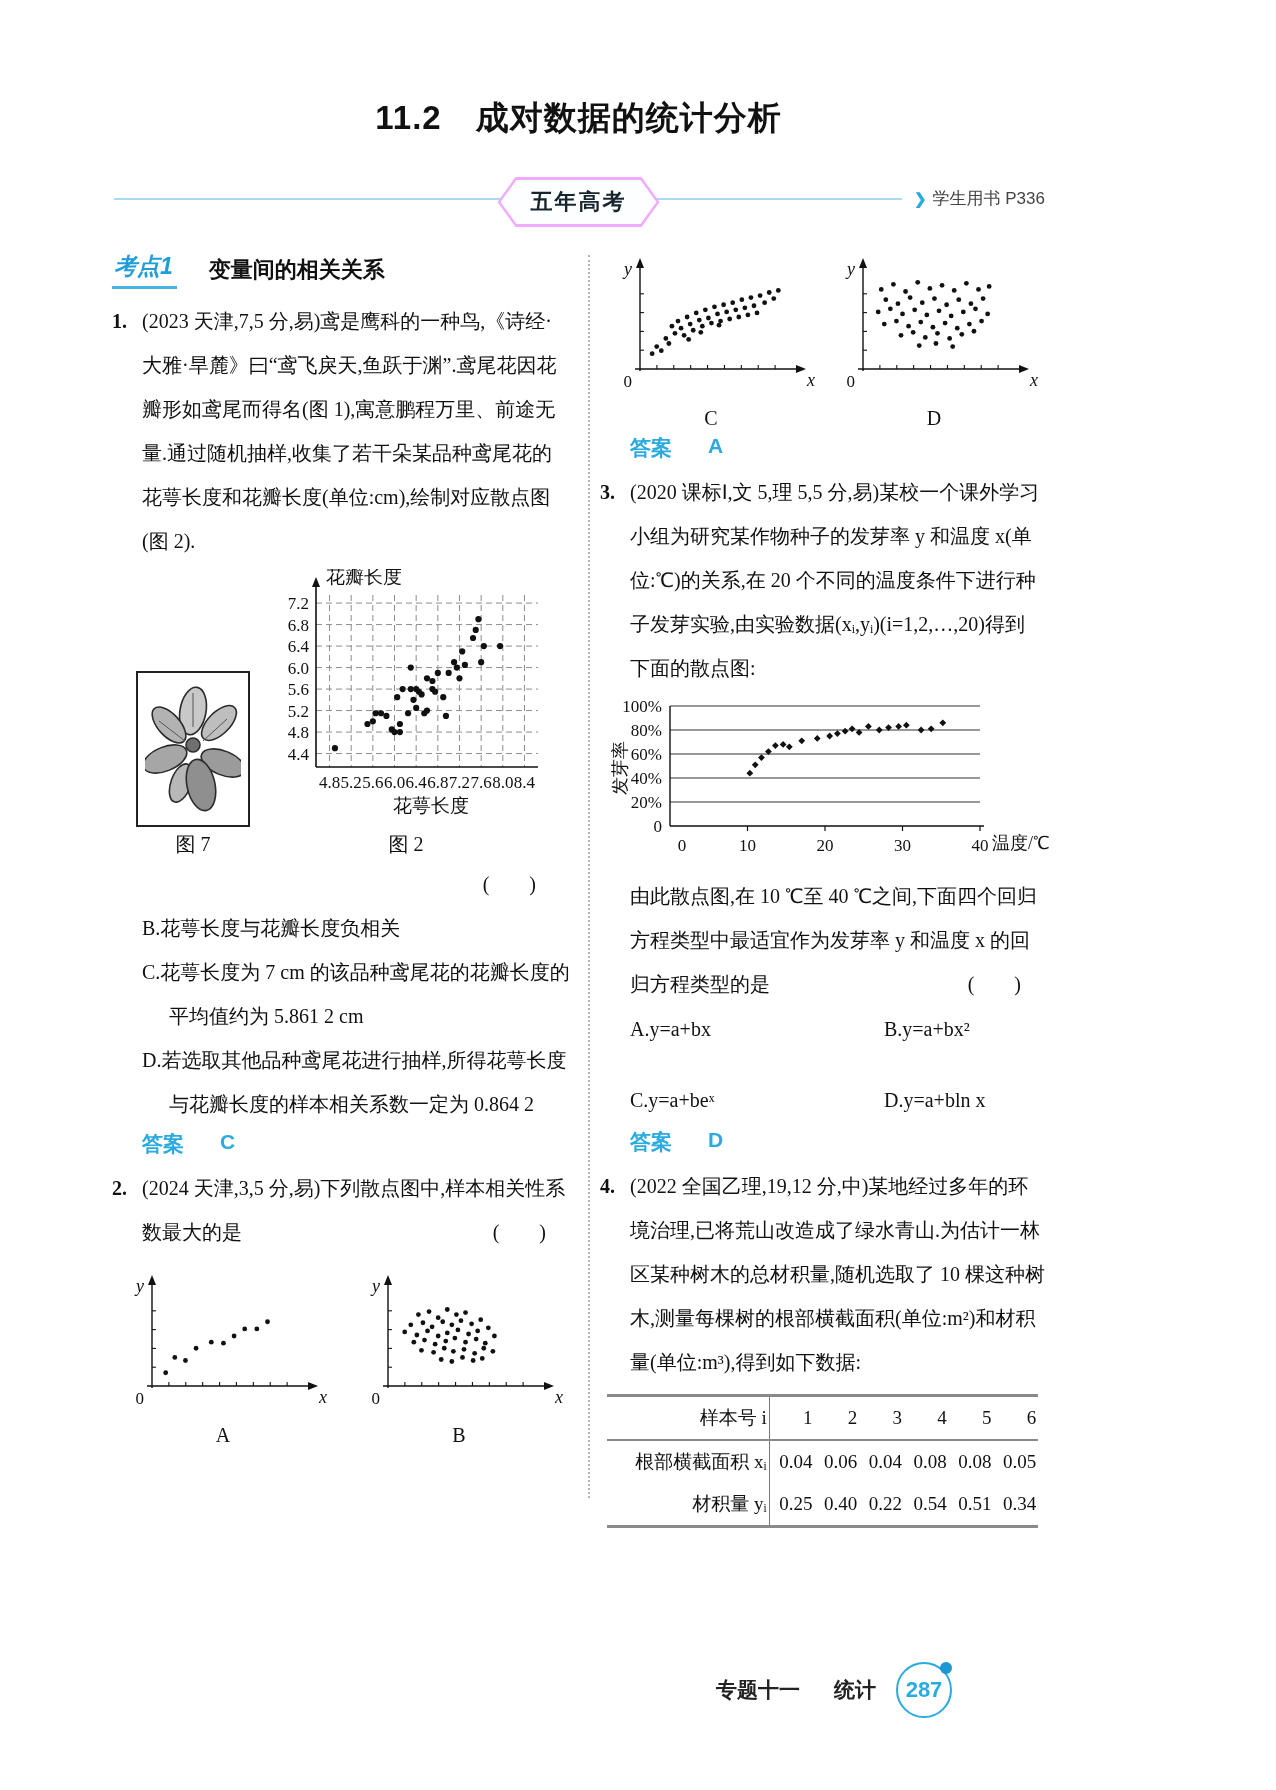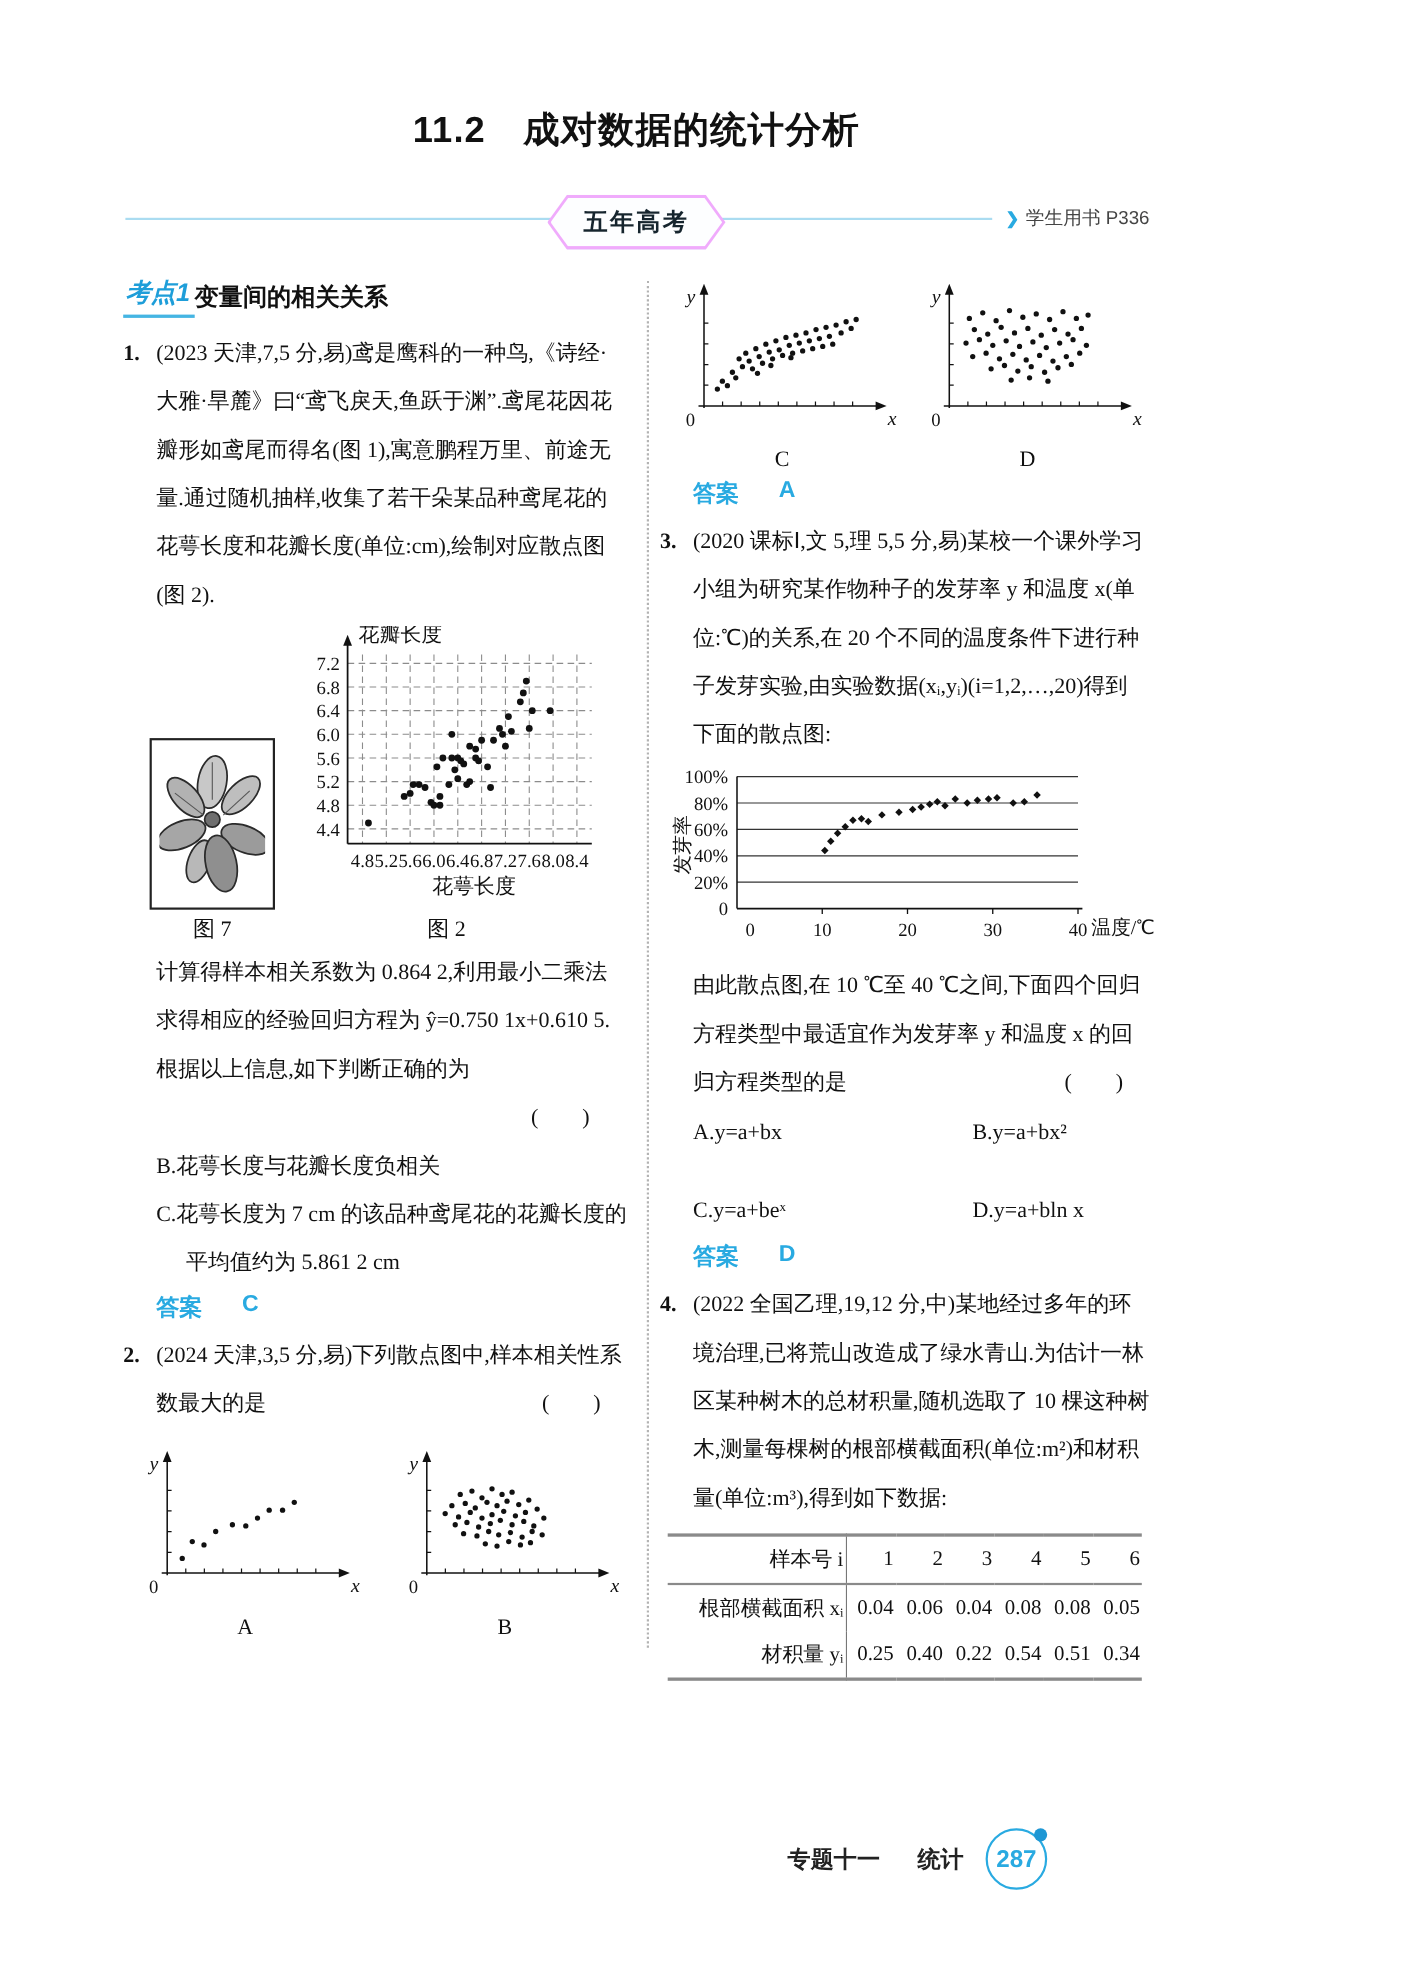--- a/index.html
+++ b/index.html
@@ -23,21 +23,21 @@
             display:flex;align-items:center;gap:6px;}
   .chev{color:#29aae1;font-size:15px;font-weight:bold;}
 
   
   .columns{position:relative;display:flex;margin-left:112px;width:933px;margin-top:26px;align-items:flex-start;}
   .col-divider{position:absolute;left:476px;top:4px;bottom:30px;border-left:2px dotted #b3b3b3;}
   .col.left{width:464px;}
   .col.right{width:445px;margin-left:30px;}
 
   
-  .kaodian{display:flex;align-items:center;gap:0;margin-bottom:10px;}
+  .kaodian{display:flex;align-items:center;gap:32px;margin-bottom:10px;}
   .kd-badge{font-family:"Liberation Sans",sans-serif;font-style:italic;font-weight:bold;font-size:23px;
             color:#1e9ed9;border-bottom:3px solid #45b5e3;padding:0 4px 4px 2px;}
   .kd-title{font-family:"Liberation Sans",sans-serif;font-weight:bold;font-size:22px;color:#111;}
 
   
   .q{position:relative;font-size:20px;line-height:44px;}
   .qnum{position:absolute;left:0;top:0;font-weight:bold;}
   .q-stem{padding-left:30px;position:relative;}
   .bracket-abs{position:absolute;right:24px;bottom:0;}
   .q-cont{padding-left:30px;font-size:20px;line-height:44px;position:relative;}
@@ -209,26 +209,26 @@
               <circle cx="205.73170731707316" cy="60.93749999999997" r="3.1" fill="#111"></circle>
               <circle cx="208.43902439024387" cy="50.18749999999997" r="3.1" fill="#111"></circle>
               <circle cx="211.14634146341461" cy="93.18750000000001" r="3.1" fill="#111"></circle>
               <circle cx="213.85365853658536" cy="77.06249999999999" r="3.1" fill="#111"></circle>
               <circle cx="230.09756097560975" cy="77.06249999999999" r="3.1" fill="#111"></circle>
             </svg>
           <figcaption>图 2</figcaption>
         </figure>
       </div>
 
-      <div class="q-cont"><span>计算得样本相关系数为 0.864 2,利用最小二乘法求得相应的经验回归方程为 ŷ=0.750 1x+0.610 5.根据以上信息,如下判断正确的为</span></div>
       <div class="bracket-line">(　　)</div>
 
       <div class="opts">
         <div class="opt">B.花萼长度与花瓣长度负相关</div>
         <div class="opt">C.花萼长度为 7 cm 的该品种鸢尾花的花瓣长度的平均值约为 5.861 2 cm</div>
+        <div class="opt">D.若选取其他品种鸢尾花进行抽样,所得花萼长度与花瓣长度的样本相关系数一定为 0.864 2</div>
       </div>
 
       <div class="answer">
         <span class="ans-label">答案</span>
         <span class="ans-value">C</span>
       </div>
 
       <div class="q">
         <span class="qnum">2.</span>
         <div class="q-stem"><span>(2024 天津,3,5 分,易)下列散点图中,样本相关性系数最大的是</span><span class="bracket-abs">(　　)</span></div>

